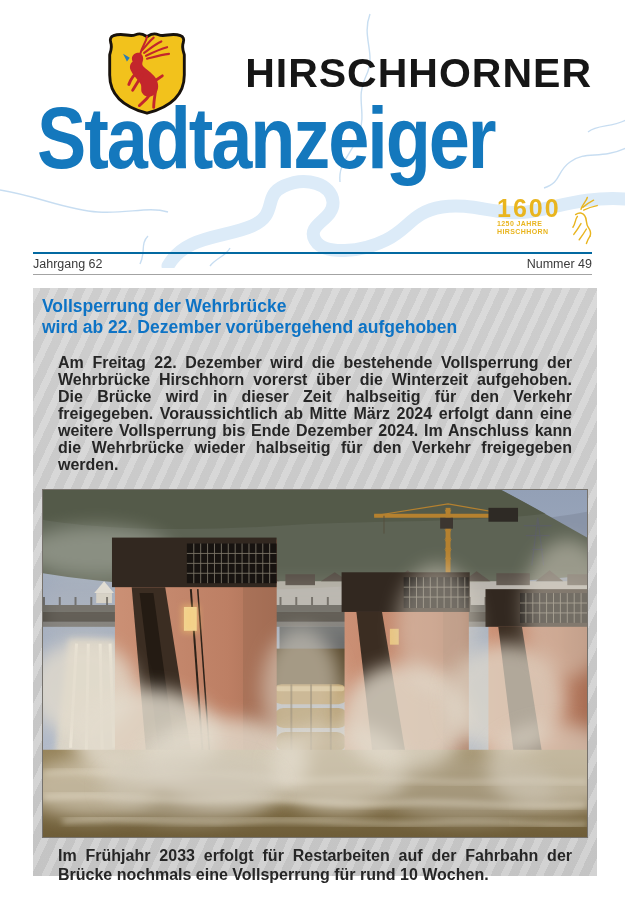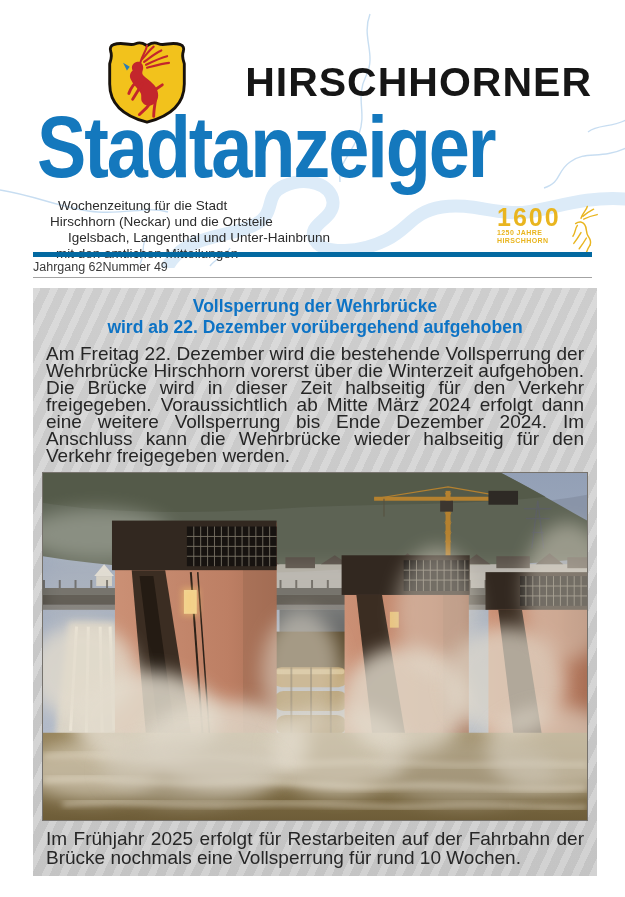--- a/index.html
+++ b/index.html
@@ -1,37 +1,37 @@
 <!DOCTYPE html>
 <html lang="de"><head>
 <meta charset="utf-8">
 <style>
   html,body{margin:0;padding:0;background:#ffffff;}
   body{font-family:"Liberation Sans", sans-serif; -webkit-font-smoothing:antialiased;}
   .page{position:relative;width:625px;height:897px;background:#ffffff;overflow:hidden;margin:0 auto;}
   .rivers{position:absolute;left:0;top:0;z-index:0;}
-  .masthead{position:absolute;left:0;top:17px;width:625px;height:252px;z-index:1;}
+  .masthead{position:absolute;left:0;top:8px;width:625px;height:252px;z-index:1;}
   .coat{position:absolute;left:103px;top:21px;width:88px;height:88px;}
   .title-top{position:absolute;right:33px;top:45px;font-size:41px;font-weight:bold;letter-spacing:1px;color:#161616;line-height:1;white-space:nowrap;}
   .title-main{position:absolute;left:37px;top:86px;font-size:88px;line-height:88px;font-weight:bold;color:#1478bd;letter-spacing:-2.5px;transform:scaleX(.84);transform-origin:left top;white-space:nowrap;}
   .subtitle{position:absolute;left:50px;top:181px;font-size:13.5px;line-height:16px;color:#2b2b2b;}
   .subtitle .i0{padding-left:8px;}
   .subtitle .i1{padding-left:0px;}
   .subtitle .i2{padding-left:18px;}
   .subtitle .i3{padding-left:6px;}
   .anniv{position:absolute;left:497px;top:188px;width:110px;height:52px;color:#e9b51f;}
   .anniv-num{font-size:25px;font-weight:bold;letter-spacing:2px;line-height:24px;}
   .anniv-small{font-size:7px;font-weight:bold;letter-spacing:.4px;line-height:8px;}
   .anniv-deer{position:absolute;right:8px;top:-2px;}
-  .dateline{position:absolute;left:33px;top:252px;width:559px;height:20px;border-top:5px solid #0369a1;border-bottom:1px solid #a3a3a3;display:flex;justify-content:flex-start;align-items:center;font-size:12.5px;color:#3a3a3a;z-index:1;}
+  .dateline{position:absolute;left:33px;top:252px;width:559px;height:20px;border-top:2px solid #0369a1;border-bottom:1px solid #a3a3a3;display:flex;justify-content:space-between;align-items:center;font-size:12.5px;color:#3a3a3a;z-index:1;}
   .article-box{position:absolute;left:33px;top:288px;width:564px;height:588px;box-sizing:border-box;padding:8px 9px;z-index:1;
     background-image:repeating-linear-gradient(115deg, rgba(255,255,255,.10) 0 7px, rgba(0,0,0,.045) 7px 16px),linear-gradient(#d6d6d6,#cdcdcd);}
-  .headline{ text-align:center;color:#0d73c5;font-weight:bold;font-size:17.5px;line-height:21px;}
+  .headline{ text-align:left;color:#0d73c5;font-weight:bold;font-size:17.5px;line-height:21px;}
   .headline-block{margin-bottom:7px;}
-  .body-text{font-size:19px;line-height:17px;color:#262626;text-align:justify;margin:4px;hyphens:auto;}
+  .body-text{font-size:16px;line-height:17px;color:#262626;text-align:justify;margin:16px;hyphens:auto;font-weight:bold;}
   .photo-frame{margin:8px 0 0 0;border:1px solid #76726c;line-height:0;background:#9aa0ae;}
   .photo-frame svg{display:block;width:544px;height:347px;}
   .para2{margin-top:9px;line-height:18.5px;}
   .para3{margin-top:2px;line-height:18.5px;}
 </style>
 </head>
 <body>
 
 <div class="page">
 
@@ -65,26 +65,20 @@
         <path d="M50,66 C46,72 42,76 37,80"></path>
         <path d="M54,64 C53,71 52,76 52,82"></path>
         <path d="M55,53 L61,49"></path>
       </g>
       <path d="M27,30 L20,26 L24,34 Z" fill="#2a7cb5"></path>
     </svg>
 
     <div class="title-top">HIRSCHHORNER</div>
     <div class="title-main">Stadtanzeiger</div>
 
-    <div class="subtitle">
-      <div class="i0">Wochenzeitung für die Stadt</div>
-      <div class="i1">Hirschhorn (Neckar) und die Ortsteile</div>
-      <div class="i2">Igelsbach, Langenthal und Unter-Hainbrunn</div>
-      <div class="i3">mit den amtlichen Mitteilungen</div>
-    </div>
 
     <div class="anniv">
       <div class="anniv-num">1600</div>
       <div class="anniv-small">1250 JAHRE</div>
       <div class="anniv-small">HIRSCHHORN</div>
       <svg class="anniv-deer" width="36" height="52" viewBox="0 0 40 52">
         <g stroke="#e9b51f" fill="none" stroke-width="1.6" stroke-linecap="round">
           <path d="M20,14 C22,8 26,5 27,1"></path>
           <path d="M22,12 C27,8 30,6 34,4"></path>
           <path d="M23,15 C29,12 33,11 38,10"></path>
@@ -250,16 +244,16 @@
           <ellipse cx="532" cy="120" rx="45" ry="70" opacity=".45" filter="url(#b2)"></ellipse>
           <ellipse cx="520" cy="280" rx="70" ry="45" opacity=".6" filter="url(#b2)"></ellipse>
         </g>
         <g fill="#cfc7b8">
           <ellipse cx="150" cy="300" rx="90" ry="35" opacity=".5" filter="url(#b2)"></ellipse>
           <ellipse cx="430" cy="300" rx="90" ry="35" opacity=".45" filter="url(#b2)"></ellipse>
         </g>
       </svg>
     </div>
 
-    <p class="body-text para2">Im Frühjahr 2025 erfolgt für Restarbeiten auf der Fahrbahn der Brücke nochmals eine Vollsperrung für rund 10 Wochen.</p>
+    <p class="body-text para2">Im Frühjahr 2033 erfolgt für Restarbeiten auf der Fahrbahn der Brücke nochmals eine Vollsperrung für rund 10 Wochen.</p>
   </div>
 
 </div>
 
 </body></html>

